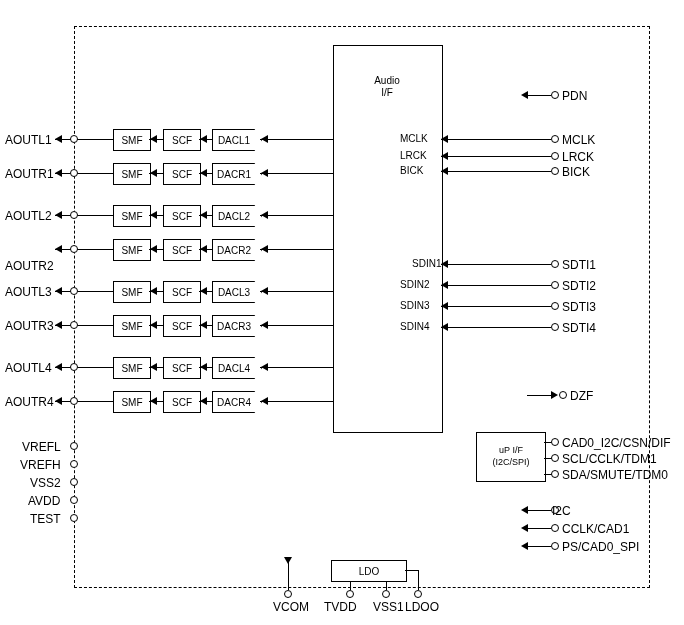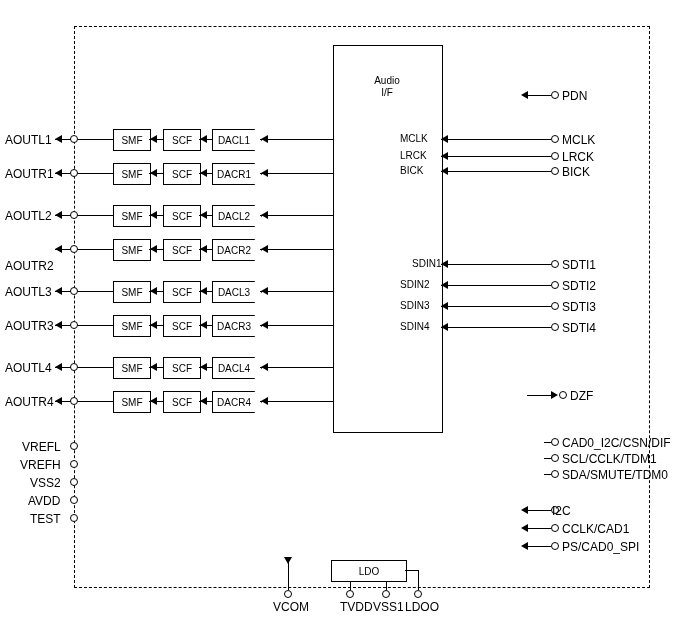--- a/index.html
+++ b/index.html
@@ -24,20 +24,24 @@
 </style>
 </head>
 <body>
 
 <div id="diagram">
   <div class="chip-boundary"></div>
 
   <div class="box audio-if"></div>
   <div style="position:absolute;left:333px;top:45px;width:108px;height:60px;display:flex;flex-direction:column;align-items:center;justify-content:center"></div>
 
+  <div class="box up-if">
+    <span>uP  I/F</span>
+    <span>(I2C/SPI)</span>
+  </div>
 
   <div class="box ldo">
     <span>LDO</span>
   </div>
 
   <div class="box smf" style="left:113px;top:129px">
       <span>SMF</span>
     </div>
   <div class="box scf" style="left:163px;top:129px">
       <span>SCF</span>
@@ -294,21 +298,21 @@
   <div class="port" style="left:551px;top:542px"></div>
   <div class="pin-label" style="left:562px;top:540px">PS/CAD0_SPI</div>
 
   <div class="line vline" style="left:288px;top:560px;height:30px"></div>
   <div class="arrow-d" style="left:284px;top:557px"></div>
   <div class="port" style="left:284px;top:590px"></div>
   <div class="pin-label" style="left:273px;top:600px">VCOM</div>
 
   <div class="line vline" style="left:350px;top:581px;height:9px"></div>
   <div class="port" style="left:346px;top:590px"></div>
-  <div class="pin-label" style="left:340px;top:600px">TVDD</div>
+  <div class="pin-label" style="left:324px;top:600px">TVDD</div>
 
   <div class="line vline" style="left:386px;top:581px;height:9px"></div>
   <div class="port" style="left:382px;top:590px"></div>
   <div class="pin-label" style="left:373px;top:600px">VSS1</div>
 
   <div class="line hline" style="left:405px;top:570px;width:13px"></div>
   <div class="line vline" style="left:418px;top:570px;height:20px"></div>
   <div class="port" style="left:414px;top:590px"></div>
   <div class="pin-label" style="left:405px;top:600px">LDOO</div>
 

